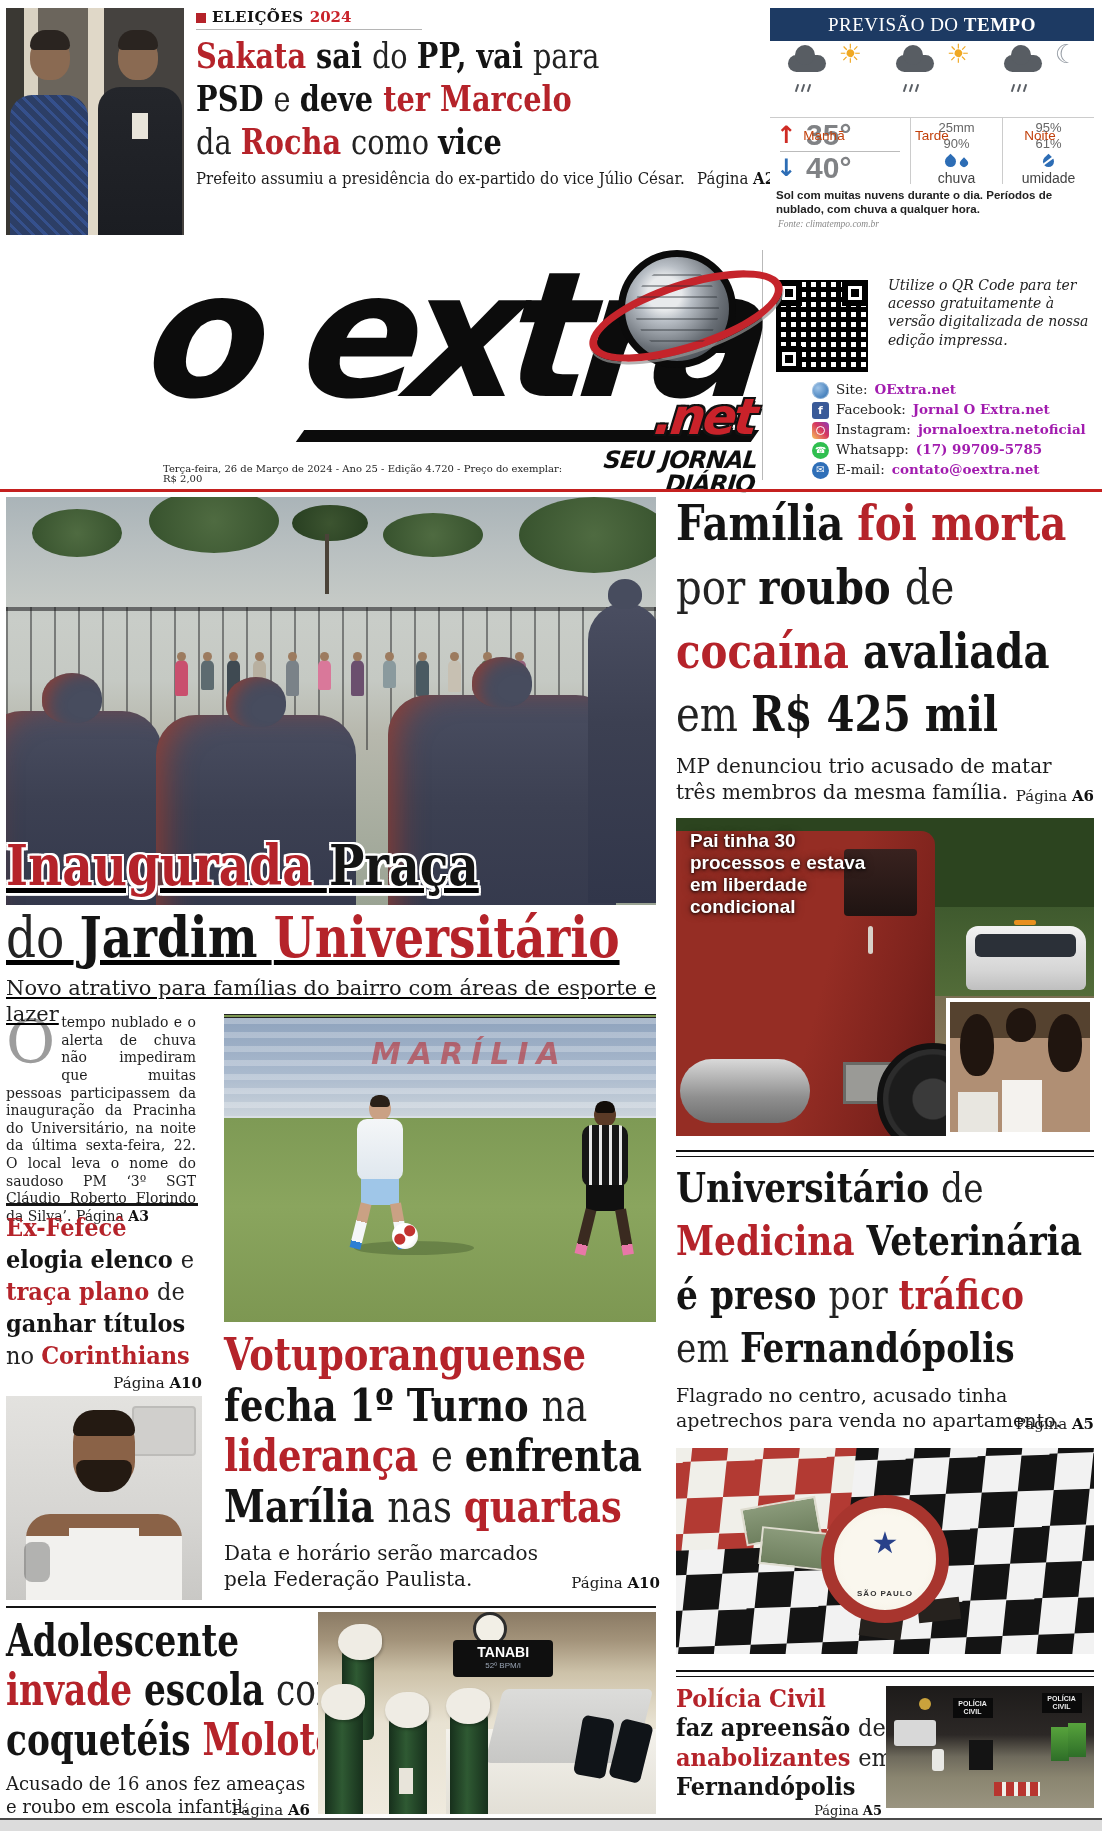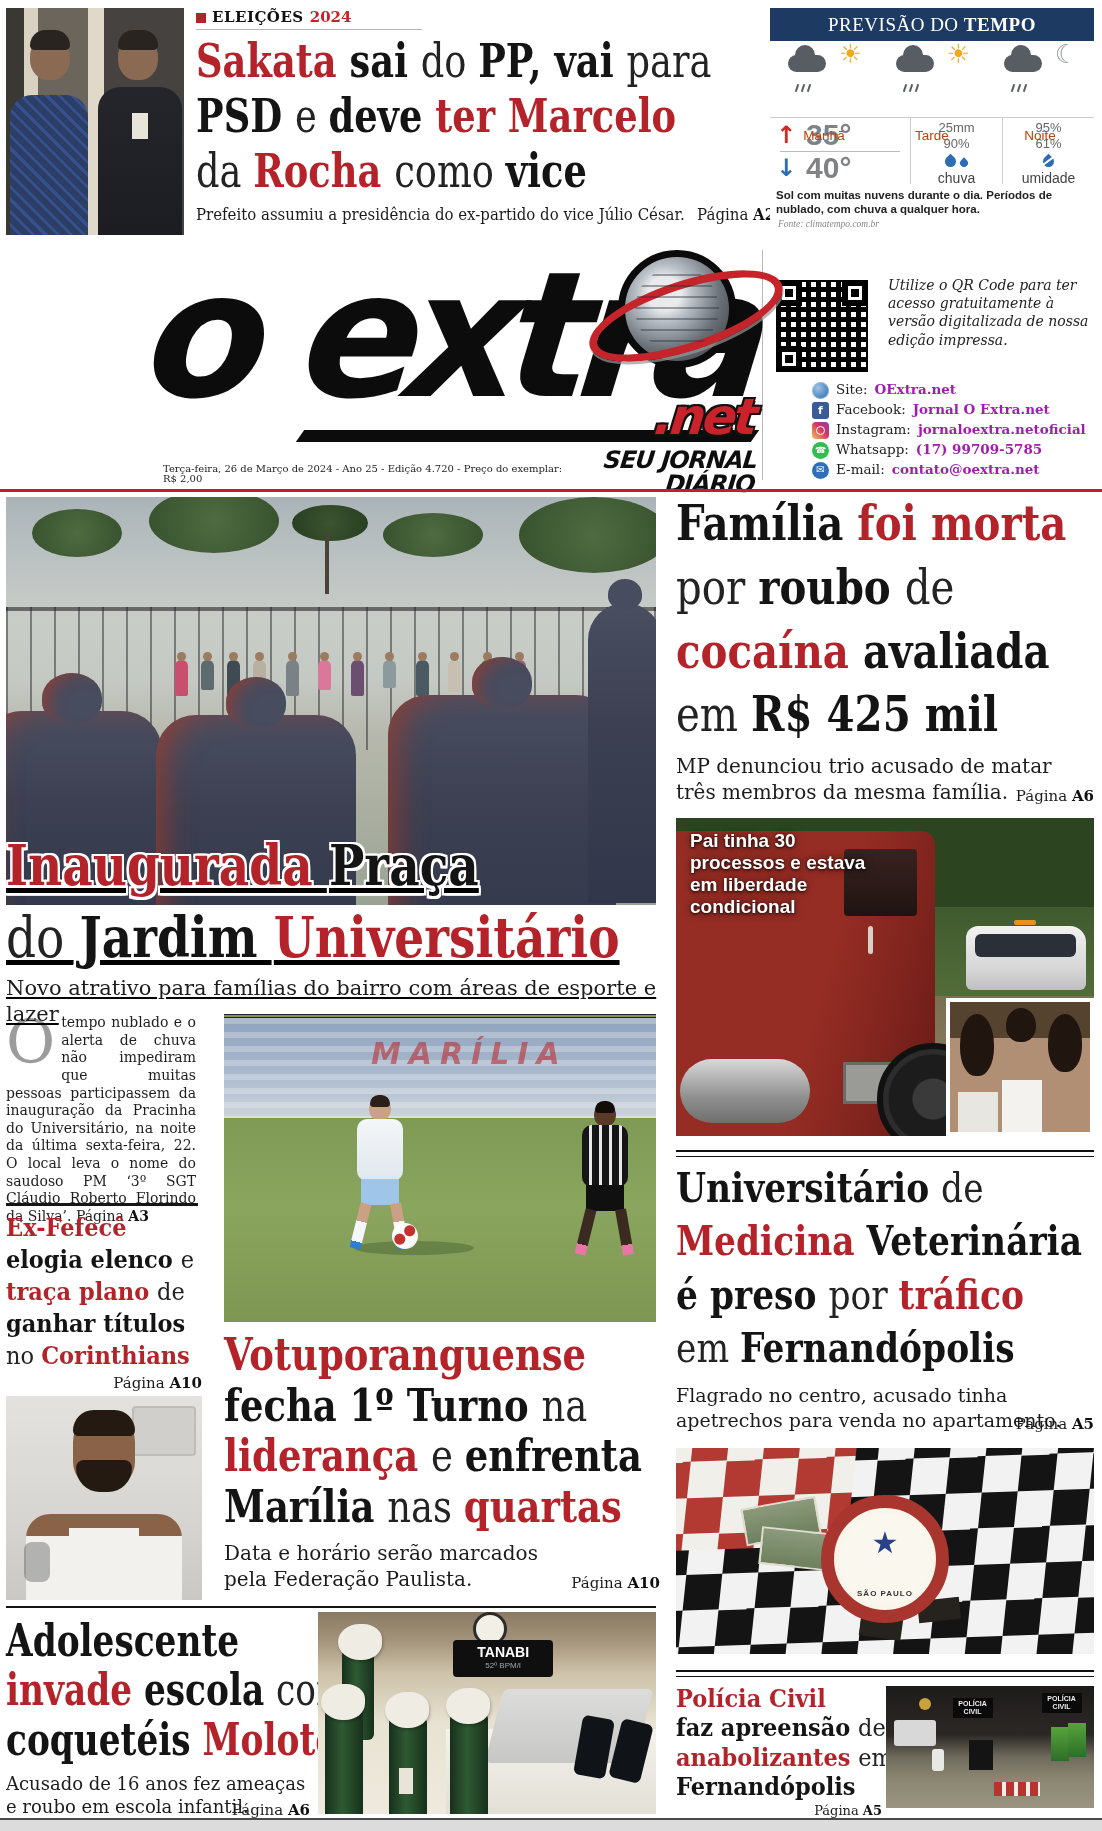--- a/index.html
+++ b/index.html
@@ -27,21 +27,21 @@
   #men-photo .body-r{position:absolute;right:2px;bottom:0;width:84px;height:148px;border-radius:22px 22px 0 0;
     background:linear-gradient(180deg,#24262b,#1b1d22);}
   #men-photo .shirt{position:absolute;right:36px;bottom:96px;width:16px;height:26px;background:#e8e4da;}
 
   
   #top-story{position:absolute;left:196px;top:10px;width:564px;}
   .kicker{display:flex;align-items:center;gap:6px;width:226px;border-bottom:1px solid #b5b5b5;padding-bottom:4px;}
   .ksq{width:10px;height:10px;background:var(--red);flex:none}
   .klabel{font:700 15px/1 "DejaVu Serif",serif;color:#111;letter-spacing:.5px}
   .kyear{font:700 15px/1 "DejaVu Serif",serif;color:var(--logored)}
-  .hl-top{font-size:46px;line-height:1.2;margin-top:4px;}
+  .hl-top{font-size:36px;line-height:1.2;margin-top:4px;}
   .hl-top .hl-line{--sx:.8;}
   .sub-top{display:flex;margin:4px 0 0;font:400 17px/1.2 "DejaVu Serif",serif;color:#1c1c1c;
     white-space:nowrap;transform:scaleX(.88);transform-origin:0 0;}
   .sub-top .pgref{margin-left:14px;}
   .pgref b,.pgin b,.pgabs b,.pgblk b{font-weight:700;color:#111;}
 
   
   #weather{position:absolute;left:770px;top:8px;width:324px;height:224px;background:#fff;}
   .whead{height:33px;background:var(--navy);color:#fff;text-align:center;
     font:400 19px/33px "Liberation Serif",serif;letter-spacing:.5px;}

